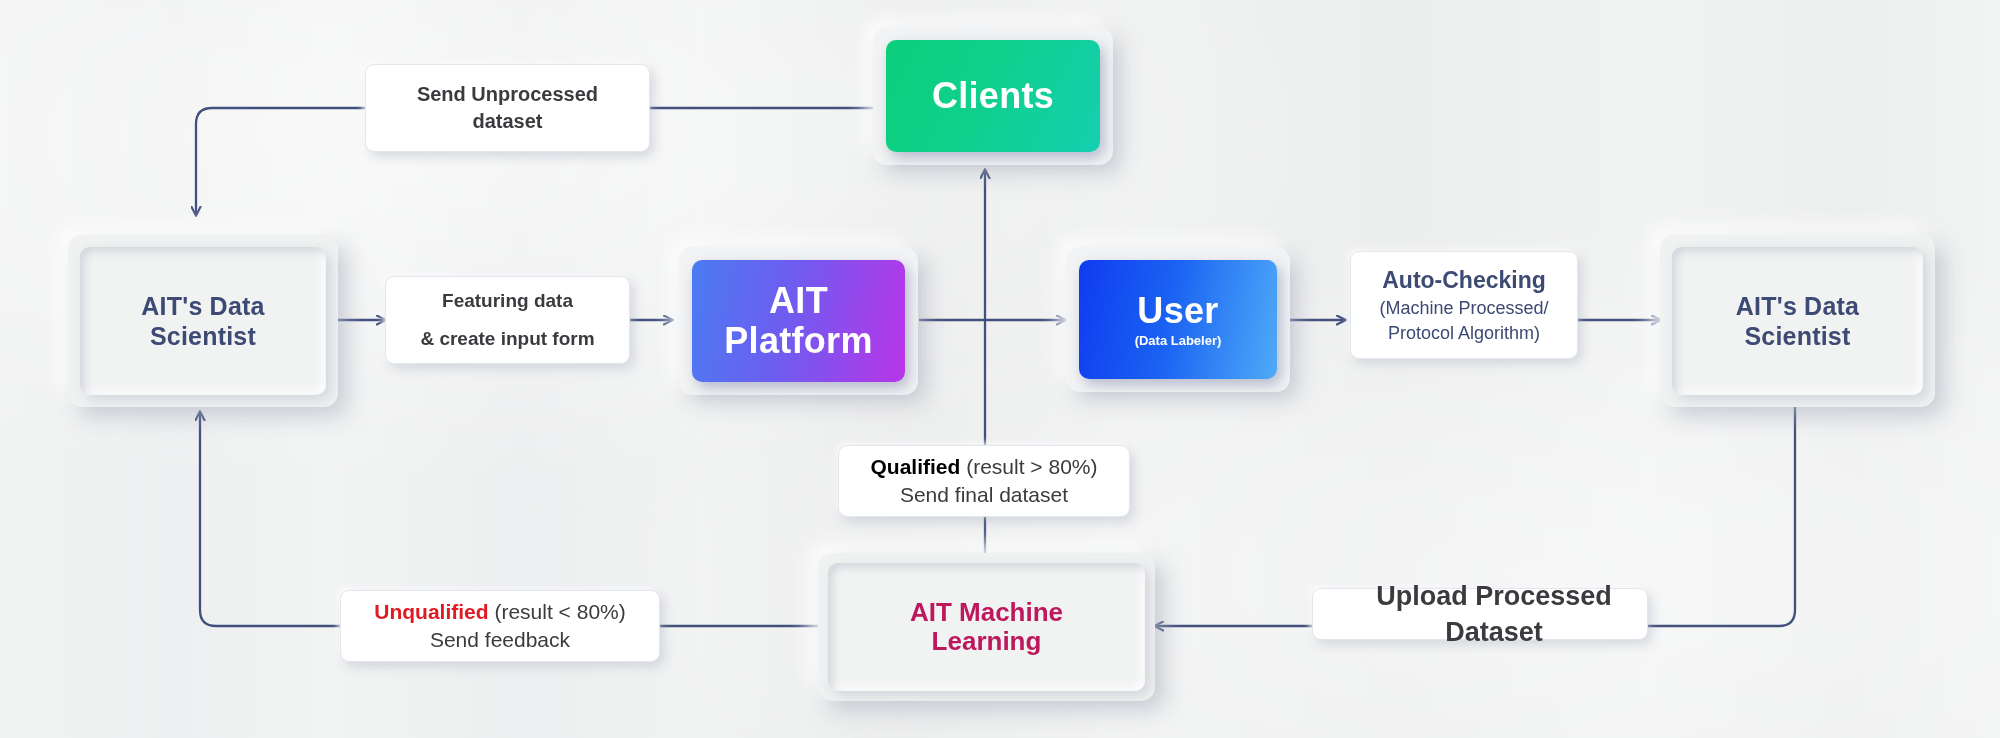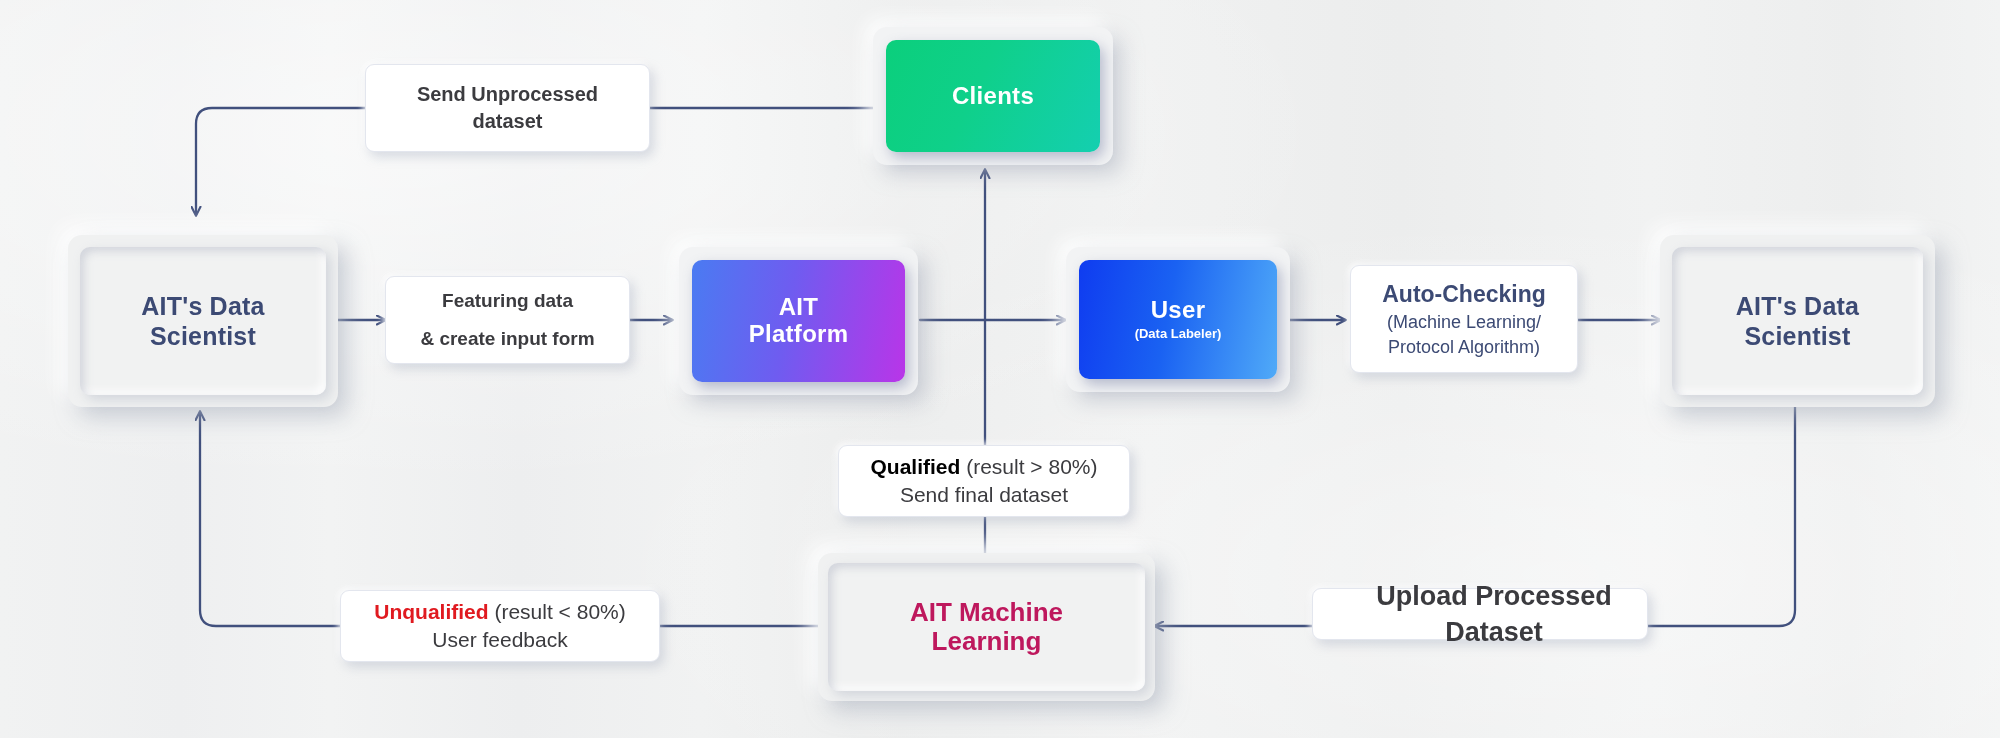--- a/index.html
+++ b/index.html
@@ -78,21 +78,21 @@
                -8px -8px 18px rgba(255,255,255,.95);
     padding:13px;
     display:flex;align-items:center;justify-content:center;
   }
   .chip{
     width:100%;height:100%;border-radius:10px;
     display:flex;flex-direction:column;align-items:center;justify-content:center;
     box-shadow:4px 6px 13px rgba(110,120,160,.45);
     color:#fff;
   }
-  .chip .t{font-weight:bold;font-size:24px;line-height:1.12;text-align:center;letter-spacing:.3px;}
+  .chip .t{font-weight:bold;font-size:36px;line-height:1.12;text-align:center;letter-spacing:.3px;}
   .chip .s{font-size:13px;line-height:1.2;margin-top:2px;text-align:center;font-weight:bold;}
 
   
   .g-clients{background:linear-gradient(115deg,#0bcf7c 0%,#0fd08a 42%,#14cfb0 100%);}
   .g-platform{background:linear-gradient(100deg,#4a7bf2 0%,#6f5cf0 45%,#b935e8 100%);}
   .g-user{background:linear-gradient(100deg,#0f3cf0 0%,#1a62f2 45%,#50aaf8 100%);}
 
   
   .ml-title{color:#be185d;font-weight:bold;font-size:26px;line-height:1.12;text-align:center;}
 </style>
@@ -169,23 +169,23 @@
     </div>
   </div>
 
   <div class="chip-frame" style="left:1066px;top:247px;width:224px;height:145px;">
     <div class="chip g-user">
       <span class="t">User</span>
       <span class="s">(Data Labeler)</span>
     </div>
   </div>
 
-  <div class="card" style="left:1350px;top:265px;width:228px;height:108px;font-size:18px;color:#3c4a74;">
+  <div class="card" style="left:1350px;top:251px;width:228px;height:108px;font-size:18px;color:#3c4a74;">
     <span class="l1" style="font-weight:bold;font-size:23px;line-height:1.35;">Auto-Checking</span>
-    <span class="l2">(Machine Learning/</span>
+    <span class="l2">(Machine Processed/</span>
     <span class="l2">Protocol Algorithm)</span>
   </div>
 
   <div class="node neu-frame" style="left:1660px;top:235px;width:275px;height:172px;">
     <div class="neu-inner">
       <div class="neu-title">
         <span>AIT's Data</span><br>
         <span>Scientist</span>
       </div>
     </div>
@@ -195,21 +195,21 @@
     <span class="l1">
       <span class="green">Qualified</span><span class="dark"> (result &gt; 80%)</span>
     </span>
     <span class="l2">Send final dataset</span>
   </div>
 
   <div class="card" style="left:340px;top:590px;width:320px;height:72px;font-size:21px;">
     <span class="l1">
       <span class="red">Unqualified</span><span class="dark"> (result &lt; 80%)</span>
     </span>
-    <span class="l2">User feedback</span>
+    <span class="l2">Send feedback</span>
   </div>
 
   <div class="node neu-frame" style="left:818px;top:553px;width:337px;height:148px;padding:10px;">
     <div class="neu-inner">
       <div class="ml-title">
         <span>AIT Machine</span><br>
         <span>Learning</span>
       </div>
     </div>
   </div>

